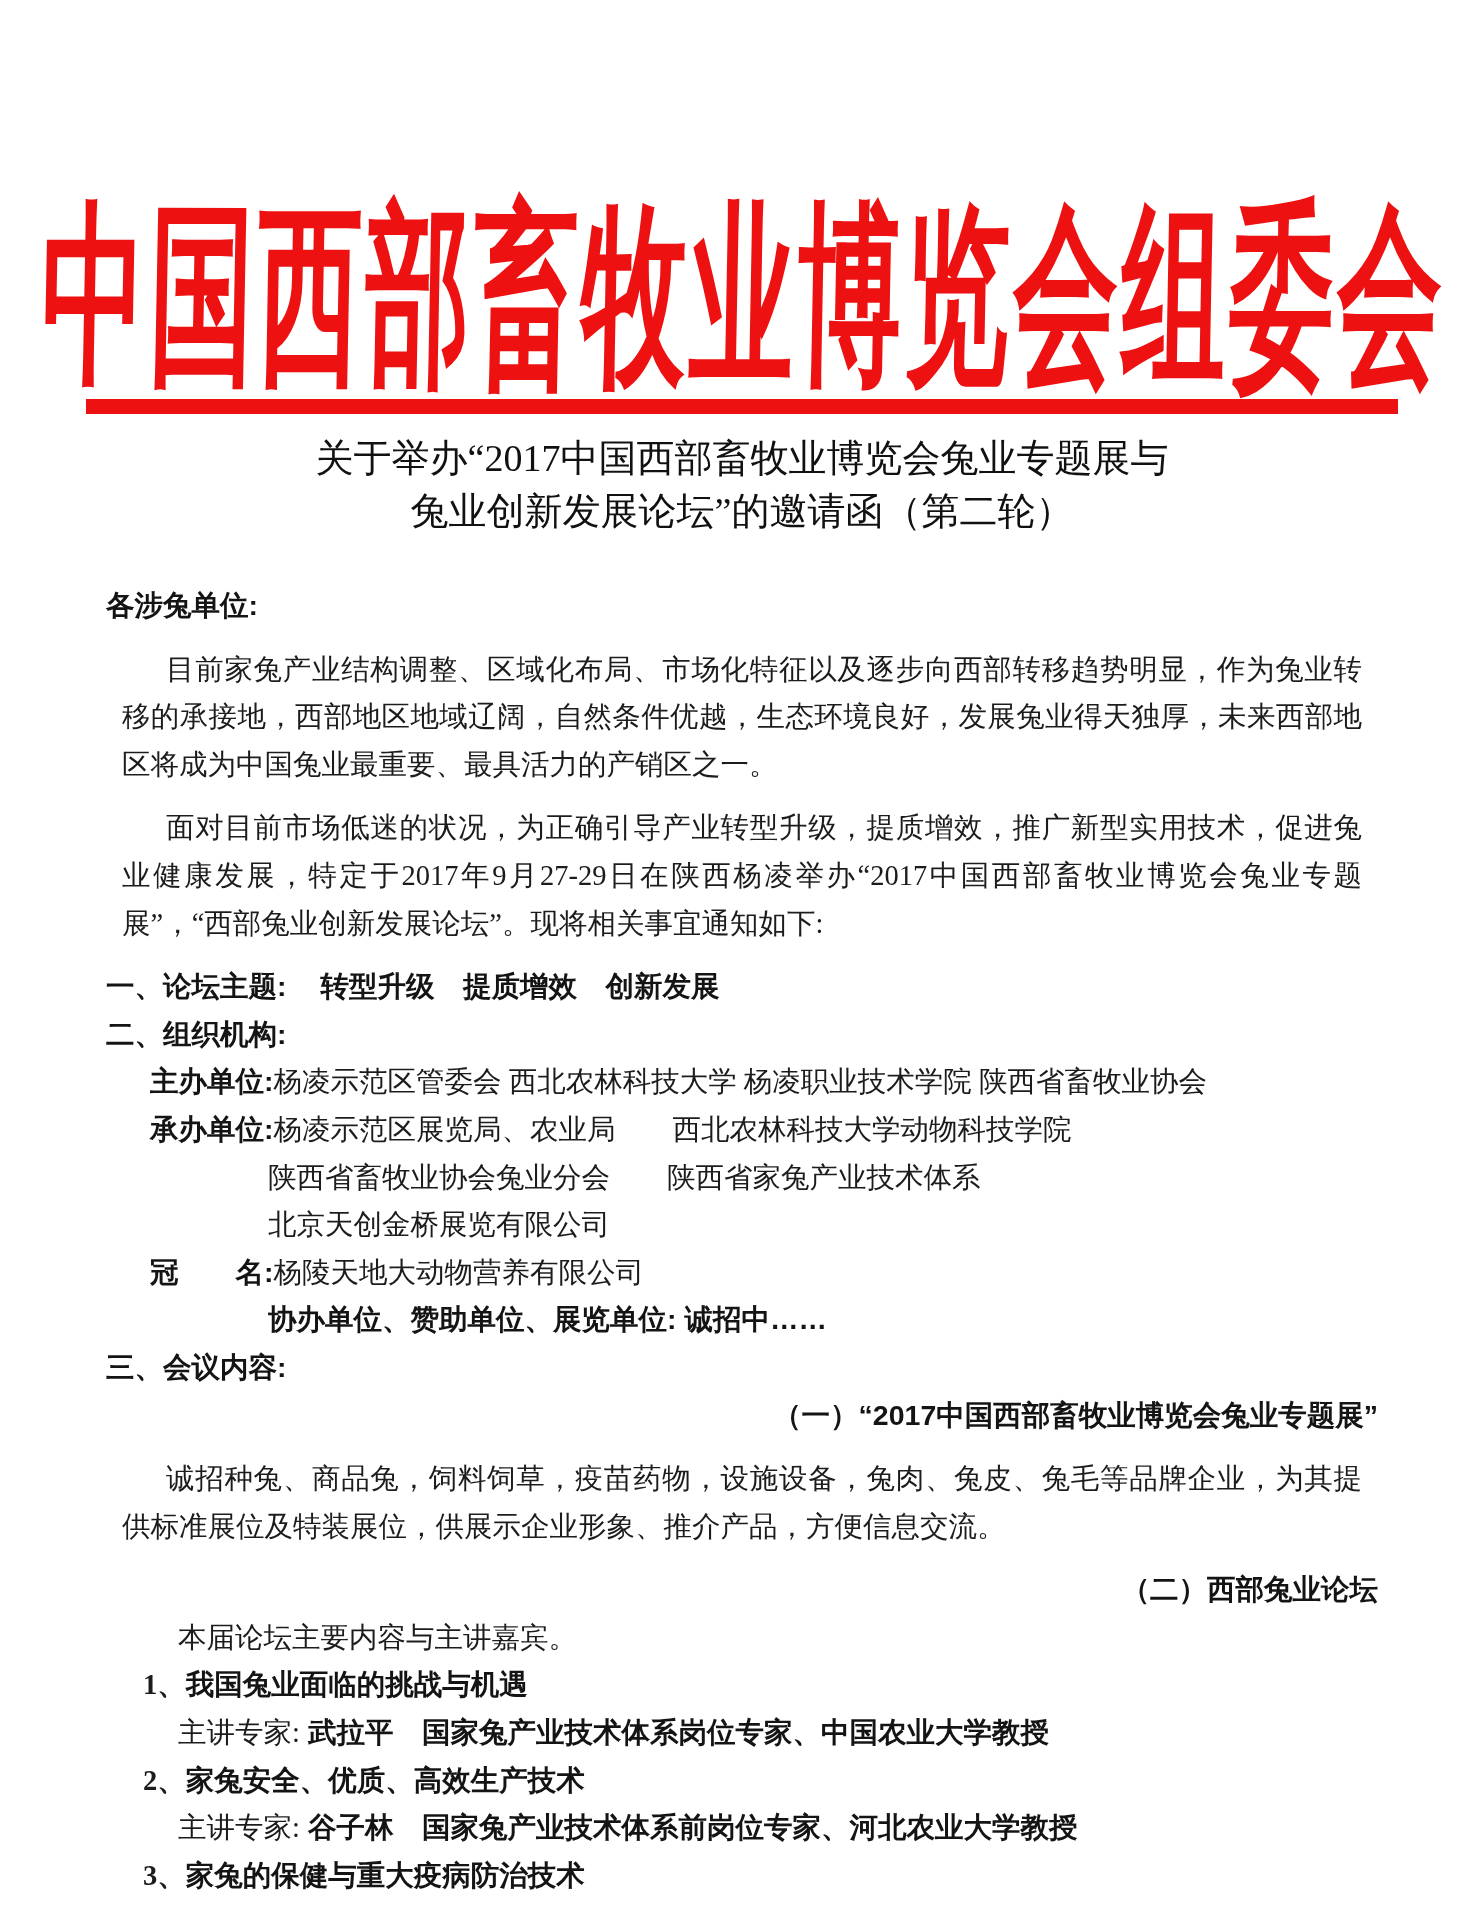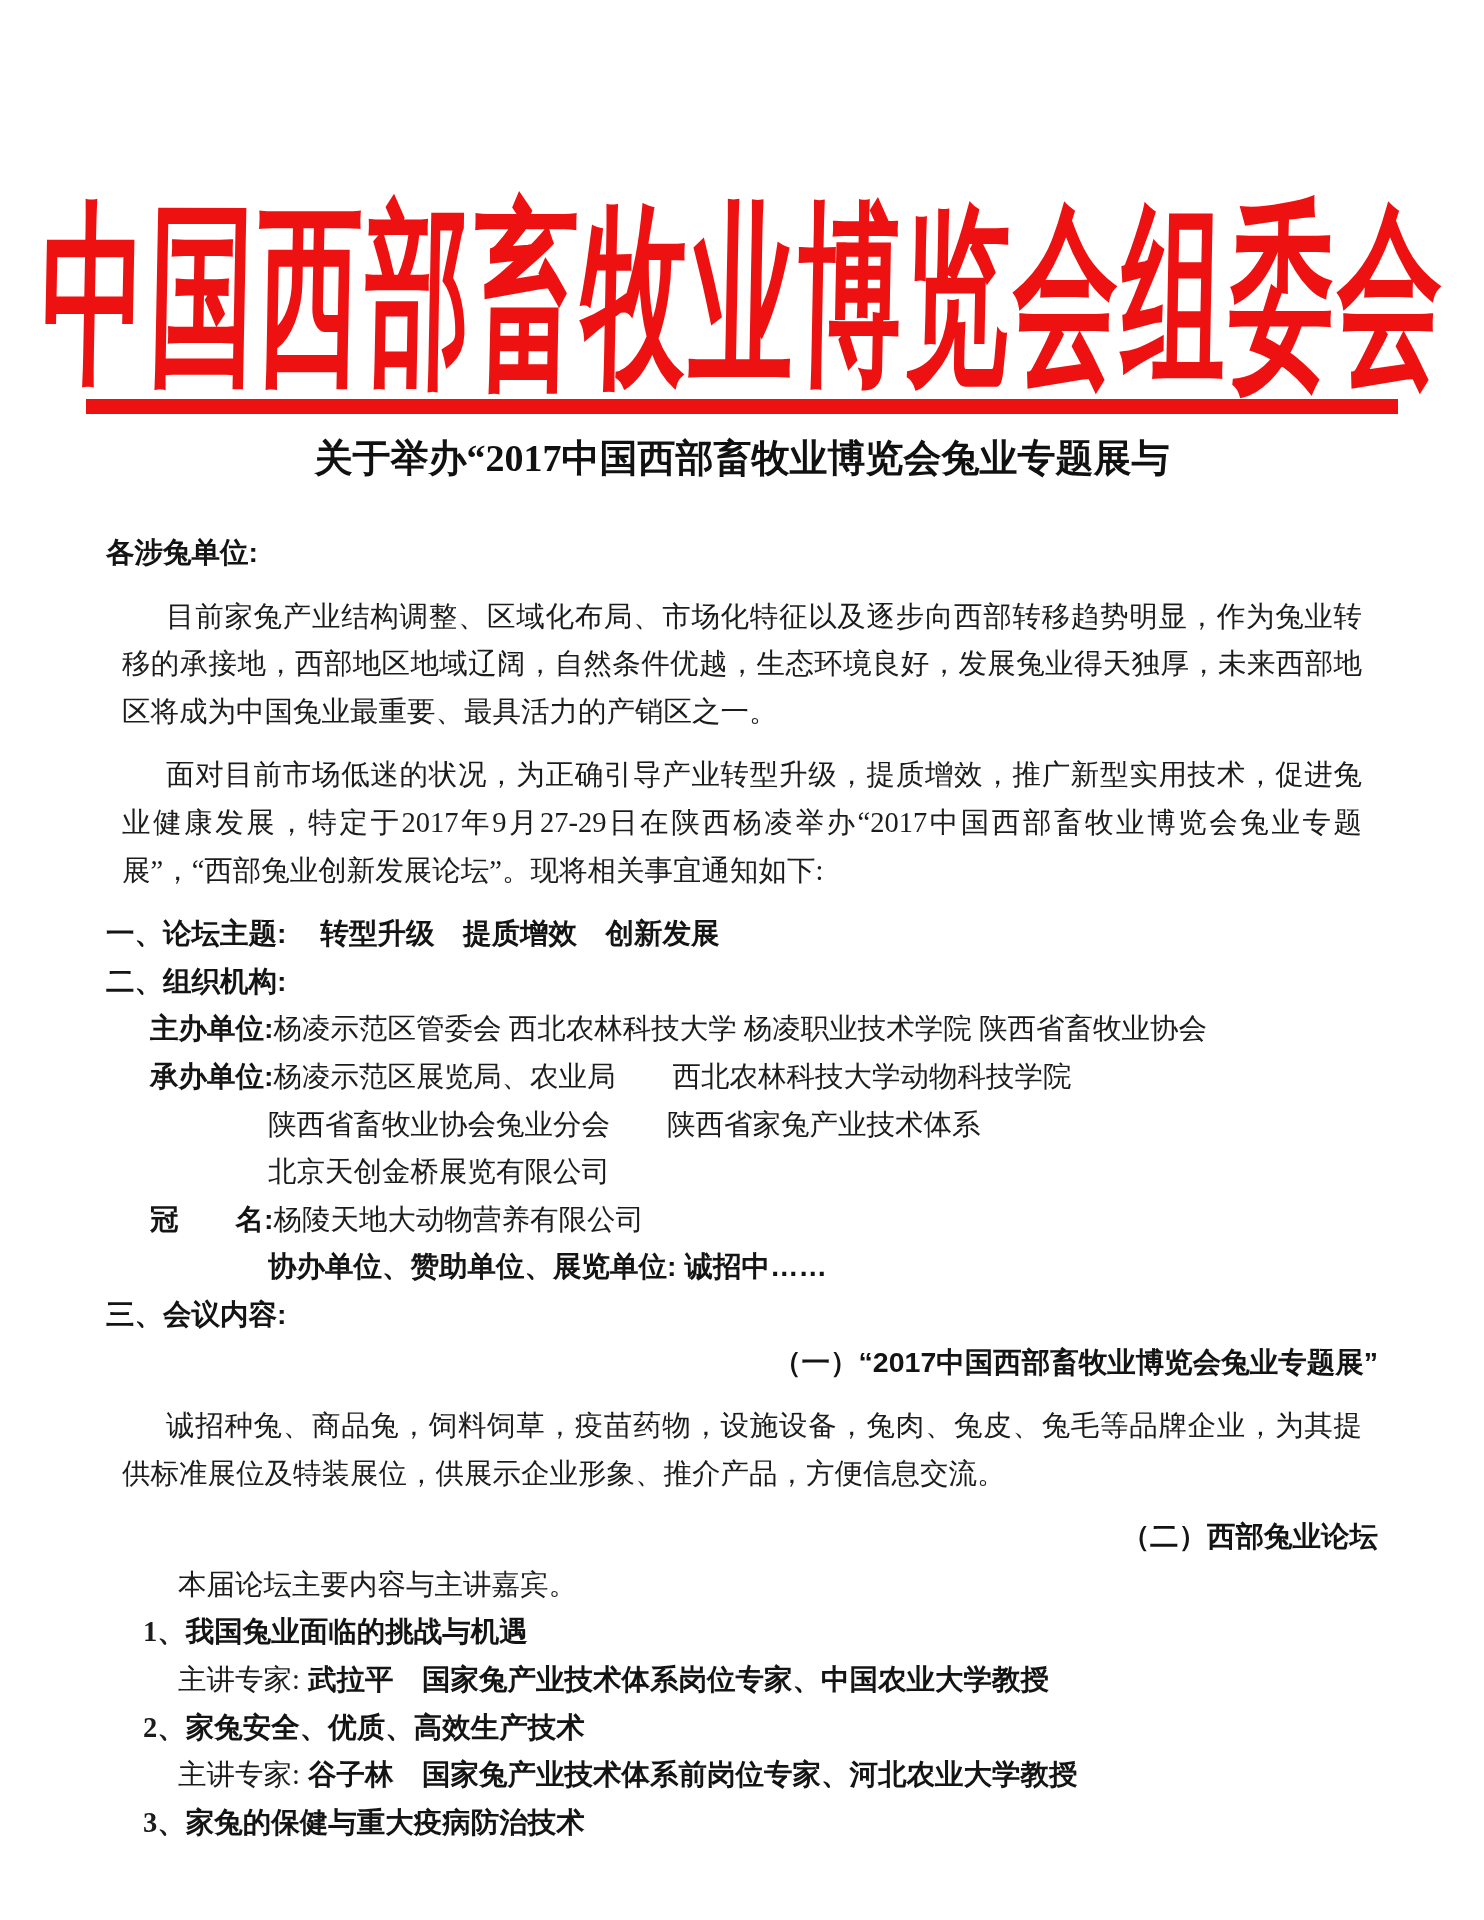--- a/index.html
+++ b/index.html
@@ -42,21 +42,21 @@
     width: 1312px;
     height: 15px;
     margin: 4px auto 0;
     background: #ee1111;
   }
   
   .heading {
     margin: 18px 0 0;
     text-align: center;
     font-family: "Liberation Serif", serif;
-    font-weight: bold;
+    font-weight: normal;
     font-size: 38px;
     line-height: 53px;
     color: #111111;
   }
   
   .doc-body {
     margin: 44px 106px 0;
     font-size: 28.5px;
     line-height: 47.6px;
     color: #1c1c1c;
@@ -91,20 +91,21 @@
 
 <div class="page">
 
   <div class="title-box">
     <span class="red-title">中国西部畜牧业博览会组委会</span>
   </div>
   <div class="red-underline"></div>
 
   <h1 class="heading">
     <div>关于举办“2017中国西部畜牧业博览会兔业专题展与</div>
+    <div>兔业创新发展论坛”的邀请函（第二轮）</div>
   </h1>
 
   <main class="doc-body">
 
     <div class="line b">各涉兔单位:</div>
 
     <p class="para">目前家兔产业结构调整、区域化布局、市场化特征以及逐步向西部转移趋势明显，作为兔业转移的承接地，西部地区地域辽阔，自然条件优越，生态环境良好，发展兔业得天独厚，未来西部地区将成为中国兔业最重要、最具活力的产销区之一。</p>
     <p class="para">面对目前市场低迷的状况，为正确引导产业转型升级，提质增效，推广新型实用技术，促进兔业健康发展，特定于2017年9月27-29日在陕西杨凌举办“2017中国西部畜牧业博览会兔业专题展”，“西部兔业创新发展论坛”。现将相关事宜通知如下:</p>
 
     <div class="line">

